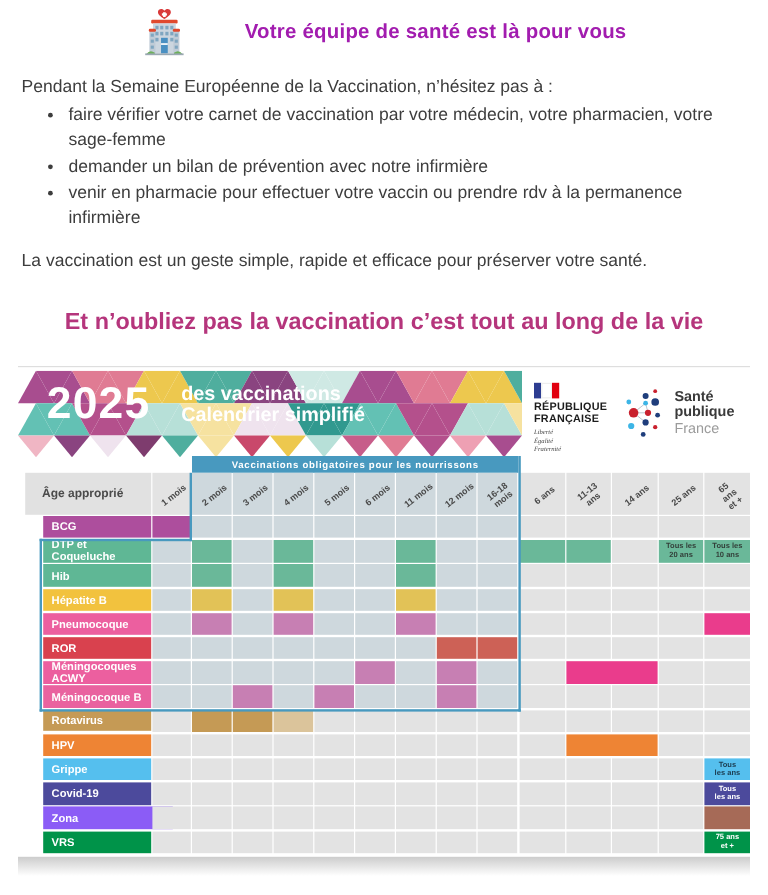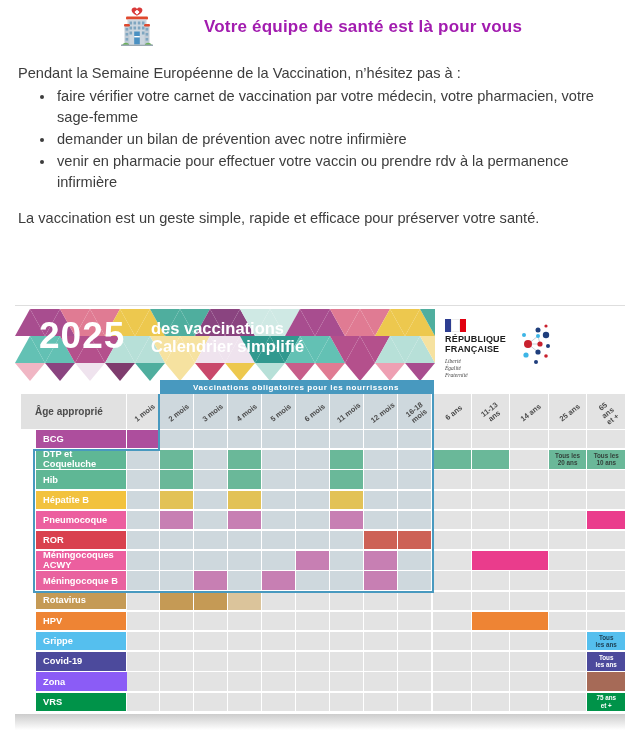--- a/index.html
+++ b/index.html
@@ -88,20 +88,21 @@
   </div>
 
   <div class="content">
     <p>Pendant la Semaine Européenne de la Vaccination, n’hésitez pas à :</p>
     <ul>
       <li>faire vérifier votre carnet de vaccination par votre médecin, votre pharmacien, votre sage-femme</li>
       <li>demander un bilan de prévention avec notre infirmière</li>
       <li>venir en pharmacie pour effectuer votre vaccin ou prendre rdv à la permanence infirmière</li>
     </ul>
     <p class="closing">La vaccination est un geste simple, rapide et efficace pour préserver votre santé.</p>
+    <div class="bigbanner">Et n’oubliez pas la vaccination c’est tout au long de la vie</div>
   </div>
 
   <div class="calendar">
     <svg id="mosaic" class="mosaic" width="420" height="72">
         <polygon points="0,27 30,27 15,0" fill="#a84d8f"></polygon>
         <polygon points="15,0 45,0 30,27" fill="#a84d8f"></polygon>
         <polygon points="30,27 60,27 45,0" fill="#a84d8f"></polygon>
         <polygon points="45,0 75,0 60,27" fill="#e07b93"></polygon>
         <polygon points="60,27 90,27 75,0" fill="#e07b93"></polygon>
         <polygon points="75,0 105,0 90,27" fill="#e07b93"></polygon>
@@ -205,20 +206,25 @@
         <circle cx="26" cy="13" r="3.2" fill="#1f3e7c"></circle>
         <circle cx="18" cy="14" r="2" fill="#3db5e6"></circle>
         <circle cx="4" cy="13" r="2" fill="#3db5e6"></circle>
         <circle cx="20" cy="22" r="2.6" fill="#c9212e"></circle>
         <circle cx="28" cy="24" r="2" fill="#1f3e7c"></circle>
         <circle cx="18" cy="30" r="2.6" fill="#1f3e7c"></circle>
         <circle cx="6" cy="33" r="2.6" fill="#3db5e6"></circle>
         <circle cx="26" cy="34" r="1.8" fill="#c9212e"></circle>
         <circle cx="16" cy="40" r="2" fill="#1f3e7c"></circle>
       </svg>
+      <div class="t">
+        <div>Santé</div>
+        <div>publique</div>
+        <div class="fr">France</div>
+      </div>
     </div>
 
     <div class="oblig">Vaccinations obligatoires pour les nourrissons</div>
     <div class="agehead">Âge approprié</div>
     <div id="table">
         <div class="hcell" style="left: 112px; top: 88px; width: 32px; height: 35px; background: rgb(227, 227, 227);"></div>
         <div class="hlab" style="left: 130px; top: 107px;">1 mois</div>
         <div class="hcell" style="left: 145px; top: 88px; width: 33px; height: 35px; background: rgb(206, 216, 221);"></div>
         <div class="hlab" style="left: 163.5px; top: 107px;">2 mois</div>
         <div class="hcell" style="left: 179px; top: 88px; width: 33px; height: 35px; background: rgb(206, 216, 221);"></div>

